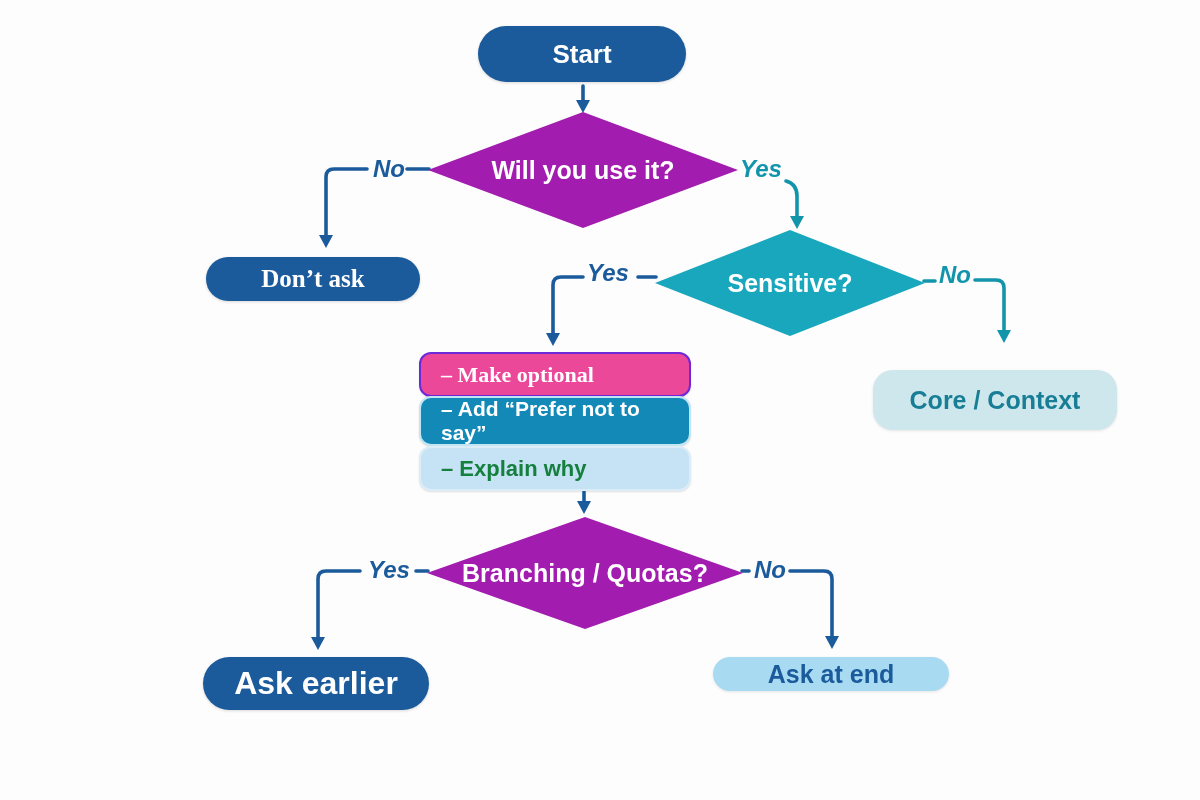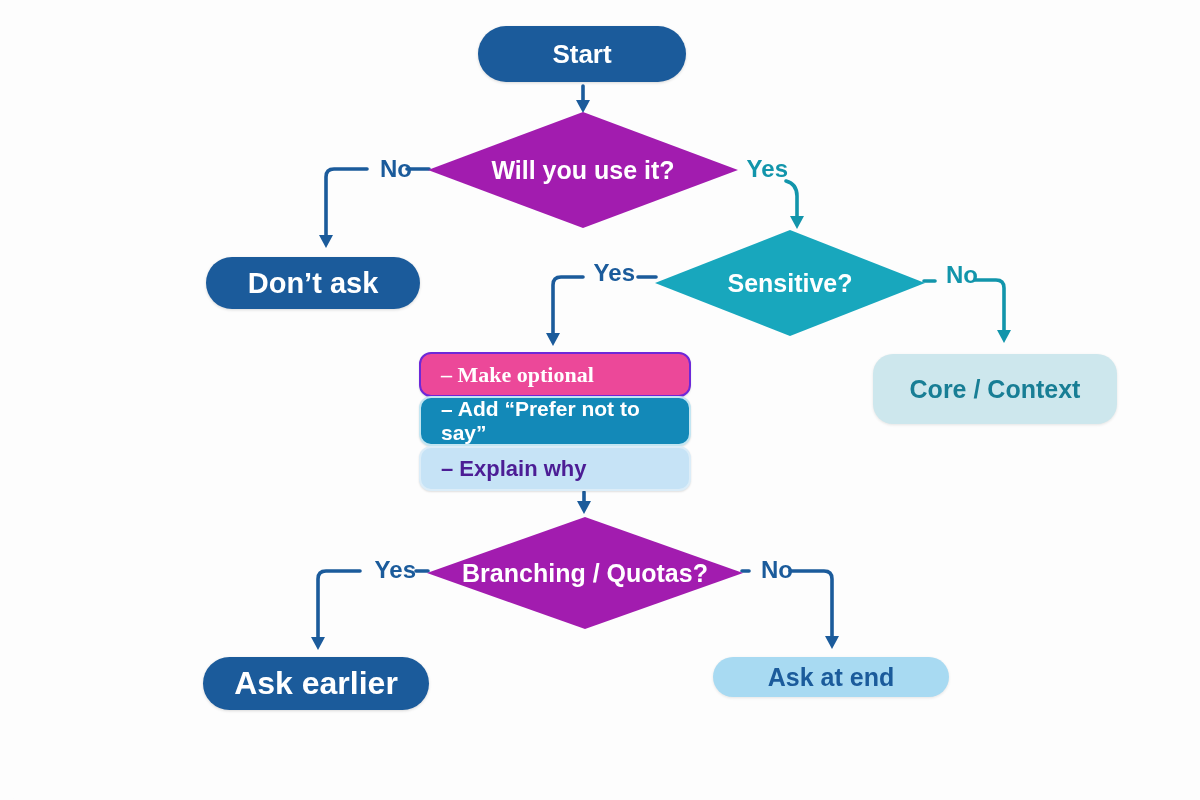--- a/index.html
+++ b/index.html
@@ -33,23 +33,23 @@
   }
   .diamond-blue{background:#a21caf;}
   .diamond-teal{background:#18a7bd;}
   .action-box{
     display:flex;align-items:center;border-radius:12px;
     font-size:22px;font-weight:bold;padding-left:20px;
     box-shadow:0 1px 2px rgba(0,0,0,0.12);
   }
   .action-1{background:#ec4899;color:#ffffff;border:2px solid #6d28d9;font-family:Liberation Serif, serif;}
   .action-2{background:#1389b8;color:#ffffff;border:2px solid #c3e6f2;}
-  .action-3{background:#c6e3f6;color:#4c1d95;border:2px solid #dcedf8;}
+  .action-3{background:#c6e3f6;color:#15803d;border:2px solid #dcedf8;}
   .edge-label{
-    font-size:24px;font-weight:bold;text-align:right;line-height:28px;
+    font-size:24px;font-weight:bold;text-align:center;line-height:28px;font-style:italic;
   }
   .lbl-navy{color:#1b5b9b;}
   .lbl-teal{color:#1295ab;}
   svg{position:absolute;left:0;top:0;}
 </style>
 </head>
 <body>
 
 <div id="canvas">
 
@@ -82,37 +82,37 @@
     <g fill="#1295ab" stroke="none">
       <polygon points="790,216 804,216 797,229"></polygon>
       <polygon points="997,330 1011,330 1004,343"></polygon>
     </g>
   </svg>
 
   <div class="abs node pill-dark" style="left:478px;top:26px;width:208px;height:56px;">Start</div>
 
   <div class="abs diamond diamond-blue" style="left:428px;top:112px;width:310px;height:116px;">Will you use it?</div>
 
-  <div class="abs node pill-dark" style="left:206px;top:257px;width:214px;height:52px;font-size:29px;">Don’t ask</div>
+  <div class="abs node pill-dark" style="left:206px;top:257px;width:214px;height:44px;font-size:25px;font-family:Liberation Serif, serif;">Don’t ask</div>
 
   <div class="abs diamond diamond-teal" style="left:655px;top:230px;width:270px;height:106px;">Sensitive?</div>
 
-  <div class="abs node pill-lightteal" style="left:873px;top:354px;width:244px;height:70px;">Core / Context</div>
+  <div class="abs node pill-lightteal" style="left:873px;top:370px;width:244px;height:60px;">Core / Context</div>
 
   <div class="abs action-box action-1" style="left:419px;top:352px;width:272px;height:45px;">–  Make optional</div>
 
   <div class="abs action-box action-2" style="left:419px;top:380px;width:272px;height:50px;font-size:21px;margin-top:16px;">–  Add “Prefer not to say”</div>
 
   <div class="abs action-box action-3" style="left:419px;top:446px;width:272px;height:45px;">–  Explain why</div>
 
   <div class="abs diamond diamond-blue" style="left:427px;top:517px;width:316px;height:112px;">Branching / Quotas?</div>
 
   <div class="abs node pill-dark" style="left:203px;top:657px;width:226px;height:53px;font-size:32px;">Ask earlier</div>
 
-  <div class="abs node pill-lightblue" style="left:713px;top:657px;width:236px;height:40px;">Ask at end</div>
+  <div class="abs node pill-lightblue" style="left:713px;top:657px;width:236px;height:34px;">Ask at end</div>
 
   <div class="abs edge-label lbl-navy" style="left:366px;top:155px;width:46px;">No</div>
 
   <div class="abs edge-label lbl-teal" style="left:734px;top:155px;width:54px;">Yes</div>
 
   <div class="abs edge-label lbl-navy" style="left:581px;top:259px;width:54px;">Yes</div>
 
   <div class="abs edge-label lbl-teal" style="left:932px;top:261px;width:46px;">No</div>
 
   <div class="abs edge-label lbl-navy" style="left:362px;top:556px;width:54px;">Yes</div>

